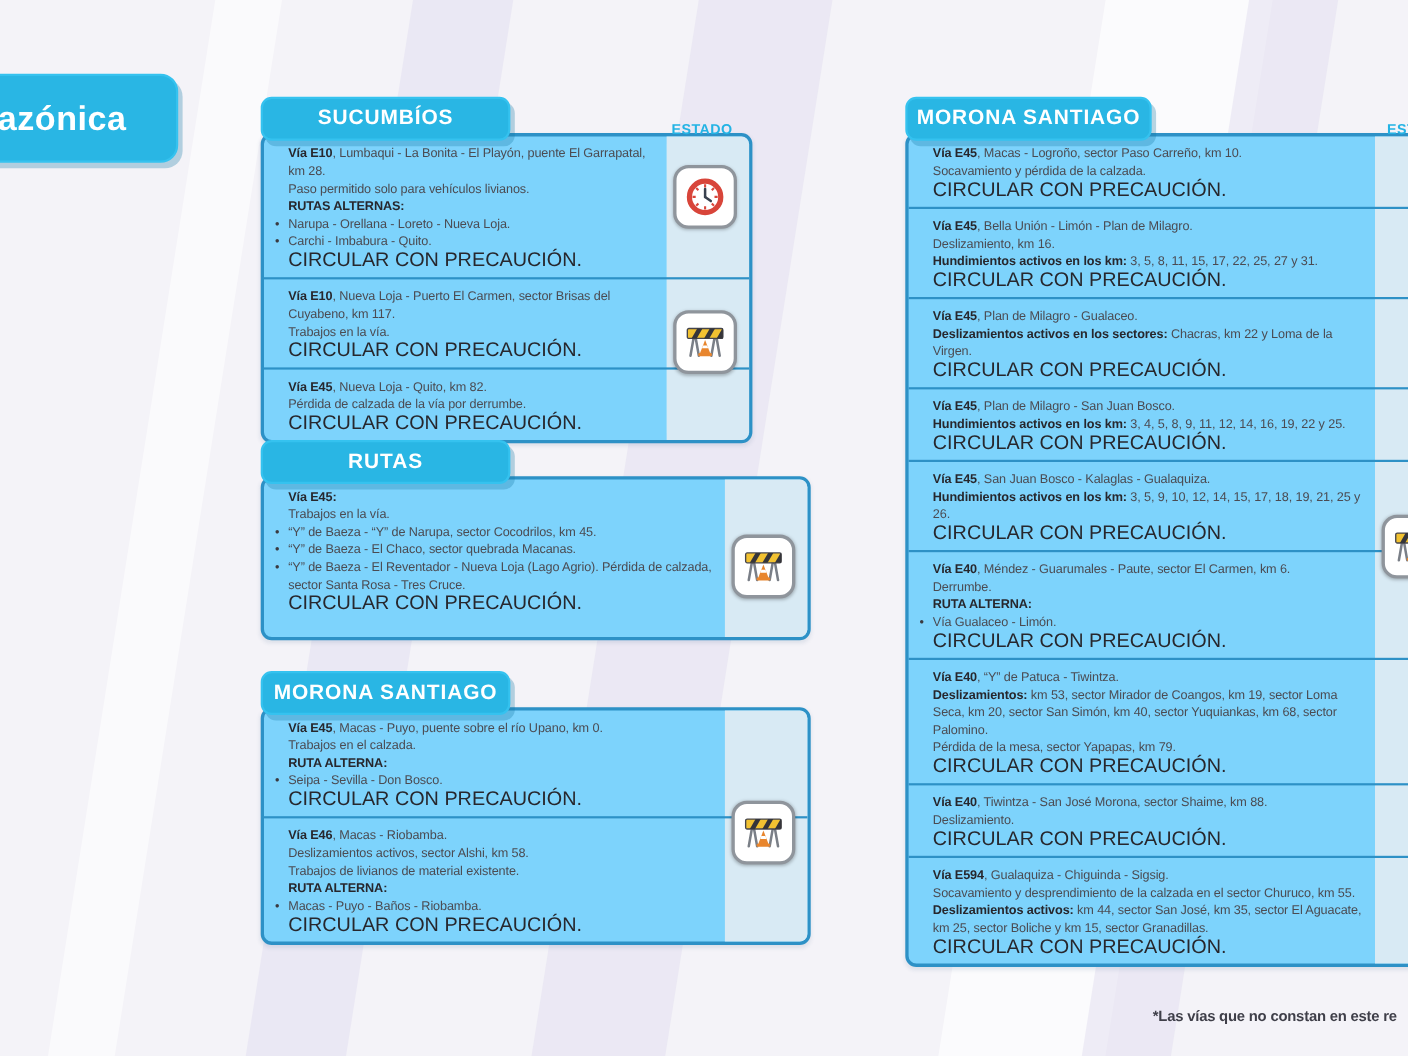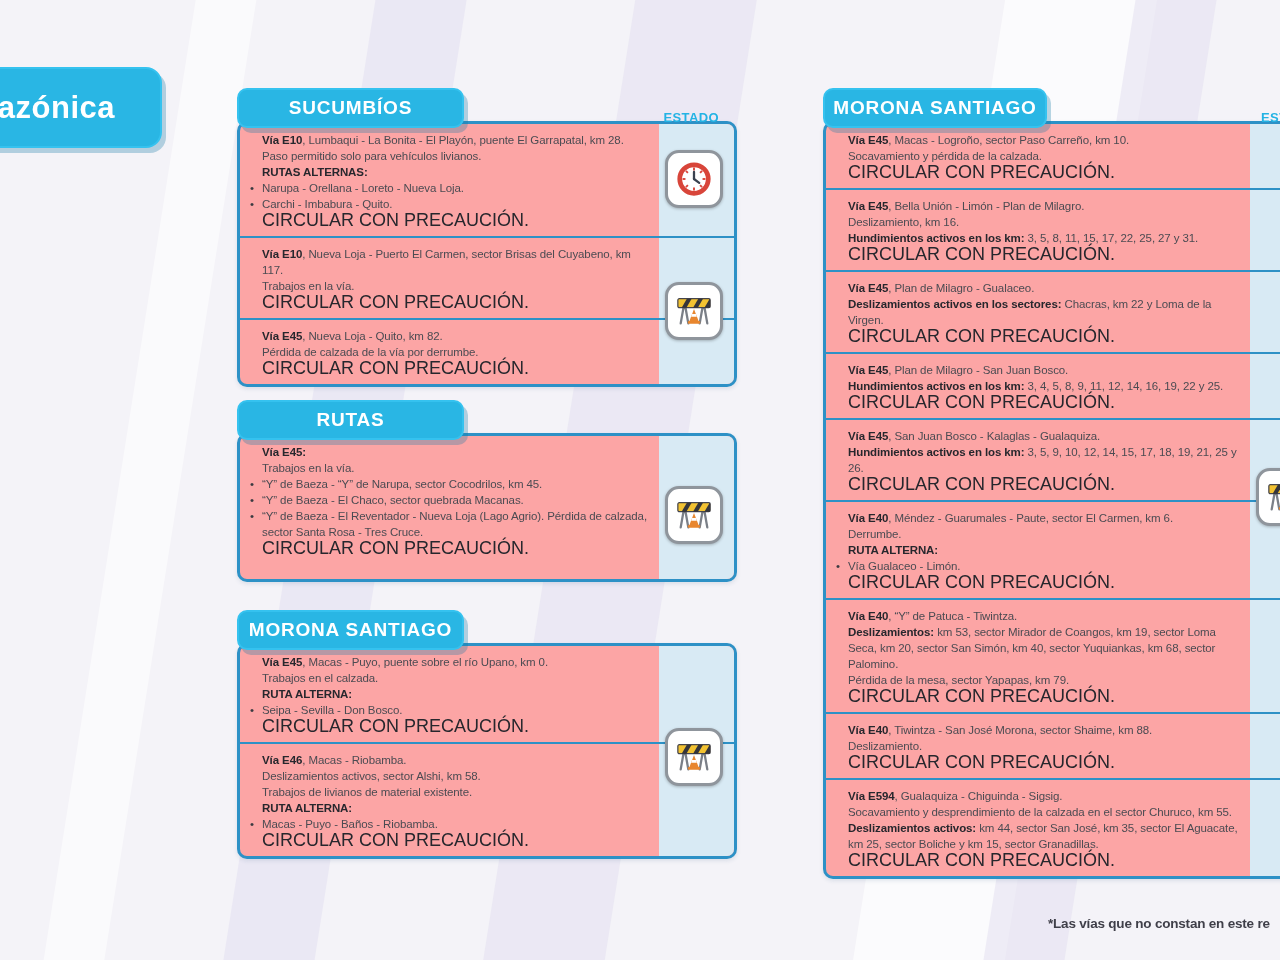--- a/index.html
+++ b/index.html
@@ -24,41 +24,41 @@
   }
   #region-chip{
     position:absolute;left:-100px;top:67px;width:258px;height:77px;
     border-radius:16px;font-size:31px;letter-spacing:.5px;font-style:normal;
   }
   .panel{position:absolute}
   .panel-chip{
     position:absolute;left:0;top:0;height:36px;z-index:3;
     font-size:19px;letter-spacing:.8px;
   }
-  #panel-sucumbios{left:237px;top:88px;width:500px}
+  #panel-sucumbios{left:237px;top:88px;width:447px}
   #panel-napo{left:237px;top:400px;width:500px}
   #panel-morona-izq{left:237px;top:610px;width:500px}
   #panel-morona-der{left:823px;top:88px;width:505px}
   #panel-sucumbios .panel-chip,#panel-napo .panel-chip,#panel-morona-izq .panel-chip{width:223px}
   #panel-morona-der .panel-chip{width:220px}
   #panel-sucumbios .box{min-height:225px}
   #panel-napo .box{min-height:143px}
   #panel-morona-izq .box{min-height:210px}
   #panel-morona-der .box{min-height:731px}
 
   .estado-label{
     position:absolute;top:22px;color:#23b3e4;font-weight:bold;
     font-size:13px;letter-spacing:.4px;z-index:3;white-space:nowrap;
   }
   #panel-sucumbios .estado-label{right:18px}
   #panel-morona-der .estado-label{left:438px}
 
   .box{
     position:relative;margin-top:33px;border:3px solid #2d91c6;border-radius:10px;
-    background:#fca5a5;display:flex;flex-direction:column;
+    background:#7dd3fc;display:flex;flex-direction:column;
     box-shadow:0 2px 4px rgba(40,80,120,.12);
   }
   .estado-strip{
     position:absolute;top:0;right:0;bottom:0;width:75px;background:#d8eaf4;
     border-radius:0 7px 7px 0;z-index:0;
   }
   .row{flex:1 0 auto;padding:8px 84px 8px 22px;position:relative;z-index:1}
   .row + .row{border-top:2px solid #2d91c6}
 
   .line{font-size:11.5px;line-height:16px;color:#4b4b52;letter-spacing:-.1px}

